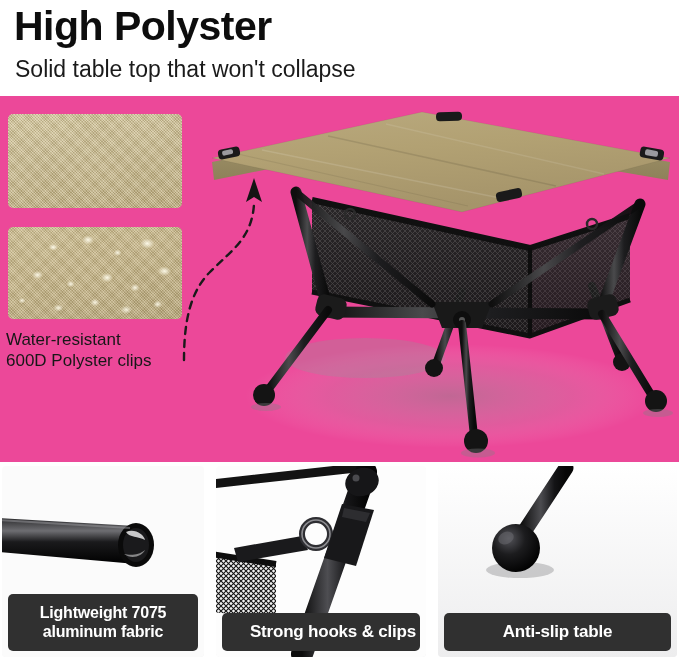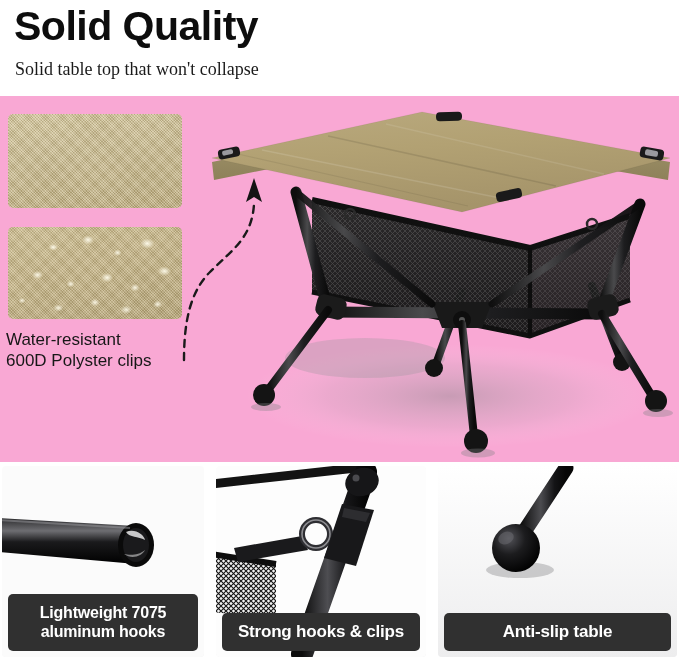--- a/index.html
+++ b/index.html
@@ -25,36 +25,35 @@
     font-weight: bold;
     letter-spacing: -0.5px;
     line-height: 48px;
     color: #0d0d0d;
     white-space: nowrap;
   }
   .subhead {
     position: absolute;
     left: 15px;
     top: 55px;
-    font-size: 18px;
+    font-size: 23px;
     font-weight: normal;
     line-height: 28px;
     color: #1a1a1a;
     white-space: nowrap;
-    font-family: Liberation Serif, serif;
   }
 
   
   .hero {
     position: absolute;
     left: 0;
     top: 96px;
     width: 679px;
     height: 366px;
-    background: #f9a8d4;
+    background: #ec4899;
     overflow: hidden;
   }
 
   
   .swatch {
     position: absolute;
     border-radius: 5px;
     overflow: hidden;
   }
   .swatch-plain {
@@ -156,26 +155,26 @@
     color: #ffffff;
     font-size: 17px;
     font-weight: bold;
     line-height: 19px;
     text-align: center;
     padding: 9px 4px 10px 4px;
     box-sizing: border-box;
     letter-spacing: -0.2px;
   }
   .panel-0 .panel-label { font-size: 16px; }
-  .panel-1 .panel-label { bottom: 6px; }
+  .panel-1 .panel-label { bottom: 6px; text-align: right; }
 </style>
 </head>
 <body>
 
-<div class="headline">Solid Quality</div>
+<div class="headline">High Polyster</div>
 <div class="subhead">Solid table top that won't collapse</div>
 
 <div class="hero">
 
   <div class="swatch swatch-plain"></div>
   <div class="swatch swatch-wet"></div>
 
   <div class="swatch-caption">
     <div>Water-resistant</div>
     <div>600D Polyster clips</div>
@@ -308,21 +307,21 @@
         <path d="M-4 52 L134 60 L134 98 L-4 86 Z" fill="url(#tubeBody)"></path>
         <ellipse cx="134" cy="79" rx="18" ry="22" fill="#0a0a0a"></ellipse>
         <ellipse cx="134" cy="79" rx="13" ry="17" fill="#1a1a1c"></ellipse>
         <path d="M124 66 C 132 62, 142 68, 143 74 C 136 70, 128 72, 124 66 Z" fill="#e8e8e8" opacity="0.85"></path>
         <path d="M122 88 C 130 94, 140 90, 143 84 C 136 90, 127 89, 122 88 Z" fill="#cfcfcf" opacity="0.6"></path>
         <path d="M-4 54 L128 62" stroke="#9a9a9e" stroke-width="2" opacity="0.5"></path>
       </svg>
     </div>
     <div class="panel-label">
       <span>Lightweight 7075</span><br>
-      <span>aluminum hooks</span>
+      <span>aluminum fabric</span>
     </div>
   </div>
 
   <div class="panel panel-1">
     <div class="panel-photo">
       <svg viewBox="0 0 210 191" width="210" height="191">
         <defs>
           <linearGradient id="clipTube" x1="0" y1="0" x2="1" y2="0">
             <stop offset="0%" stop-color="#0c0c0c"></stop>
             <stop offset="40%" stop-color="#4e4e52"></stop>

